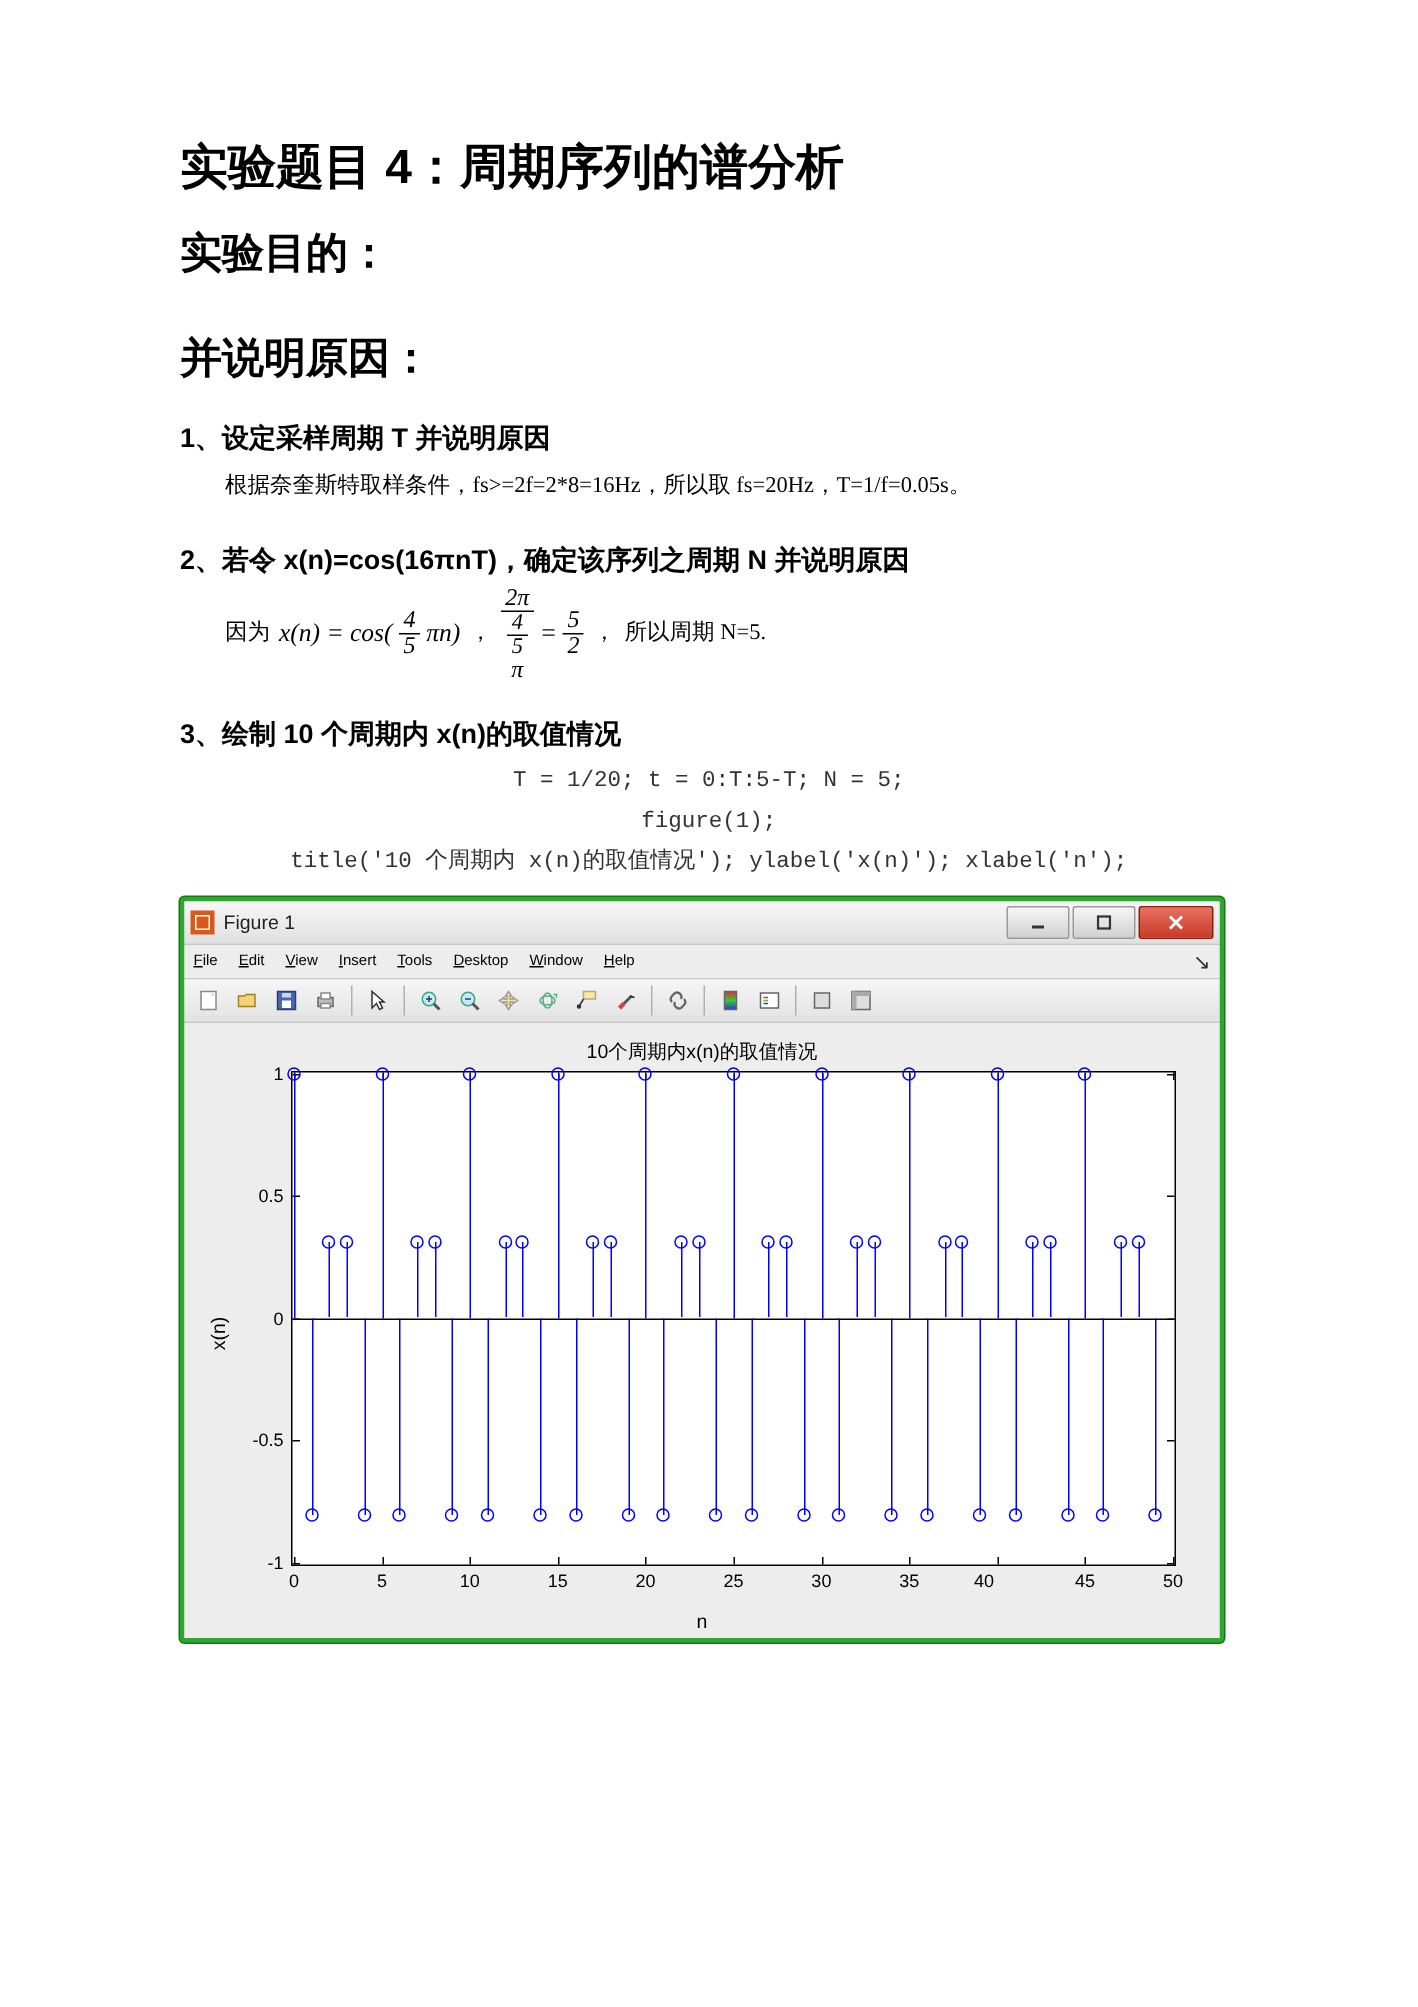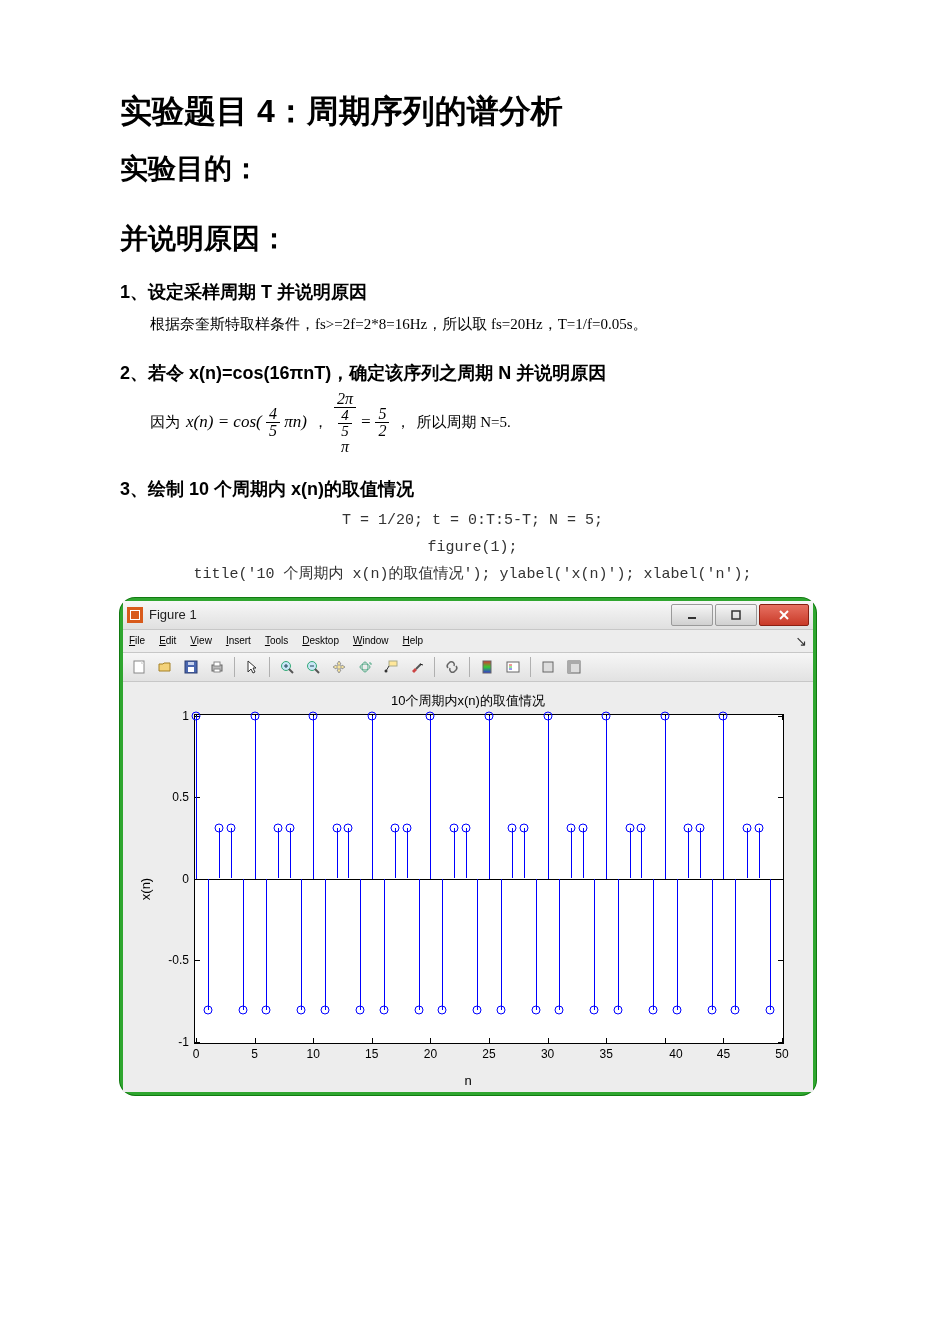--- a/index.html
+++ b/index.html
@@ -70,21 +70,21 @@
     line-height: 1.8;
     color: #333;
     text-align: center;
   }
 
   
   .figure-window {
     margin-top: 10px;
     width: 690px;
     border: 3px solid #2fa62f;
-    border-radius: 15px;
+    border-radius: 3px;
     background: #ededed;
     font-family: Tahoma, "Microsoft Sans Serif", sans-serif;
     font-size: 12px;
     box-shadow: 0 0 0 1px #117a11;
     position: relative;
   }
   .titlebar {
     height: 28px;
     background: linear-gradient(to bottom, #f7f7f7, #e0e0e0);
     display: flex;
@@ -482,21 +482,21 @@
             <div class="gridtick" style="left: 235.4px; top: 0px; width: 1px; height: 5px;"></div>
             <div class="tick-label-x" style="left: 294px;">25</div>
             <div class="gridtick" style="left: 294px; bottom: 0px; width: 1px; height: 5px;"></div>
             <div class="gridtick" style="left: 294px; top: 0px; width: 1px; height: 5px;"></div>
             <div class="tick-label-x" style="left: 352.6px;">30</div>
             <div class="gridtick" style="left: 352.6px; bottom: 0px; width: 1px; height: 5px;"></div>
             <div class="gridtick" style="left: 352.6px; top: 0px; width: 1px; height: 5px;"></div>
             <div class="tick-label-x" style="left: 411.2px;">35</div>
             <div class="gridtick" style="left: 411.2px; bottom: 0px; width: 1px; height: 5px;"></div>
             <div class="gridtick" style="left: 411.2px; top: 0px; width: 1px; height: 5px;"></div>
-            <div class="tick-label-x" style="left: 481px;">40</div>
+            <div class="tick-label-x" style="left: 461px;">40</div>
             <div class="gridtick" style="left: 469.8px; bottom: 0px; width: 1px; height: 5px;"></div>
             <div class="gridtick" style="left: 469.8px; top: 0px; width: 1px; height: 5px;"></div>
             <div class="tick-label-x" style="left: 528.4px;">45</div>
             <div class="gridtick" style="left: 528.4px; bottom: 0px; width: 1px; height: 5px;"></div>
             <div class="gridtick" style="left: 528.4px; top: 0px; width: 1px; height: 5px;"></div>
             <div class="tick-label-x" style="left: 587px;">50</div>
             <div class="gridtick" style="left: 587px; bottom: 0px; width: 1px; height: 5px;"></div>
             <div class="gridtick" style="left: 587px; top: 0px; width: 1px; height: 5px;"></div>
             <div class="stem" style="left: 1px; top: 1px; height: 163px; bottom: auto;"></div>
             <div class="marker" style="left: 1px; top: 1px;"></div>

